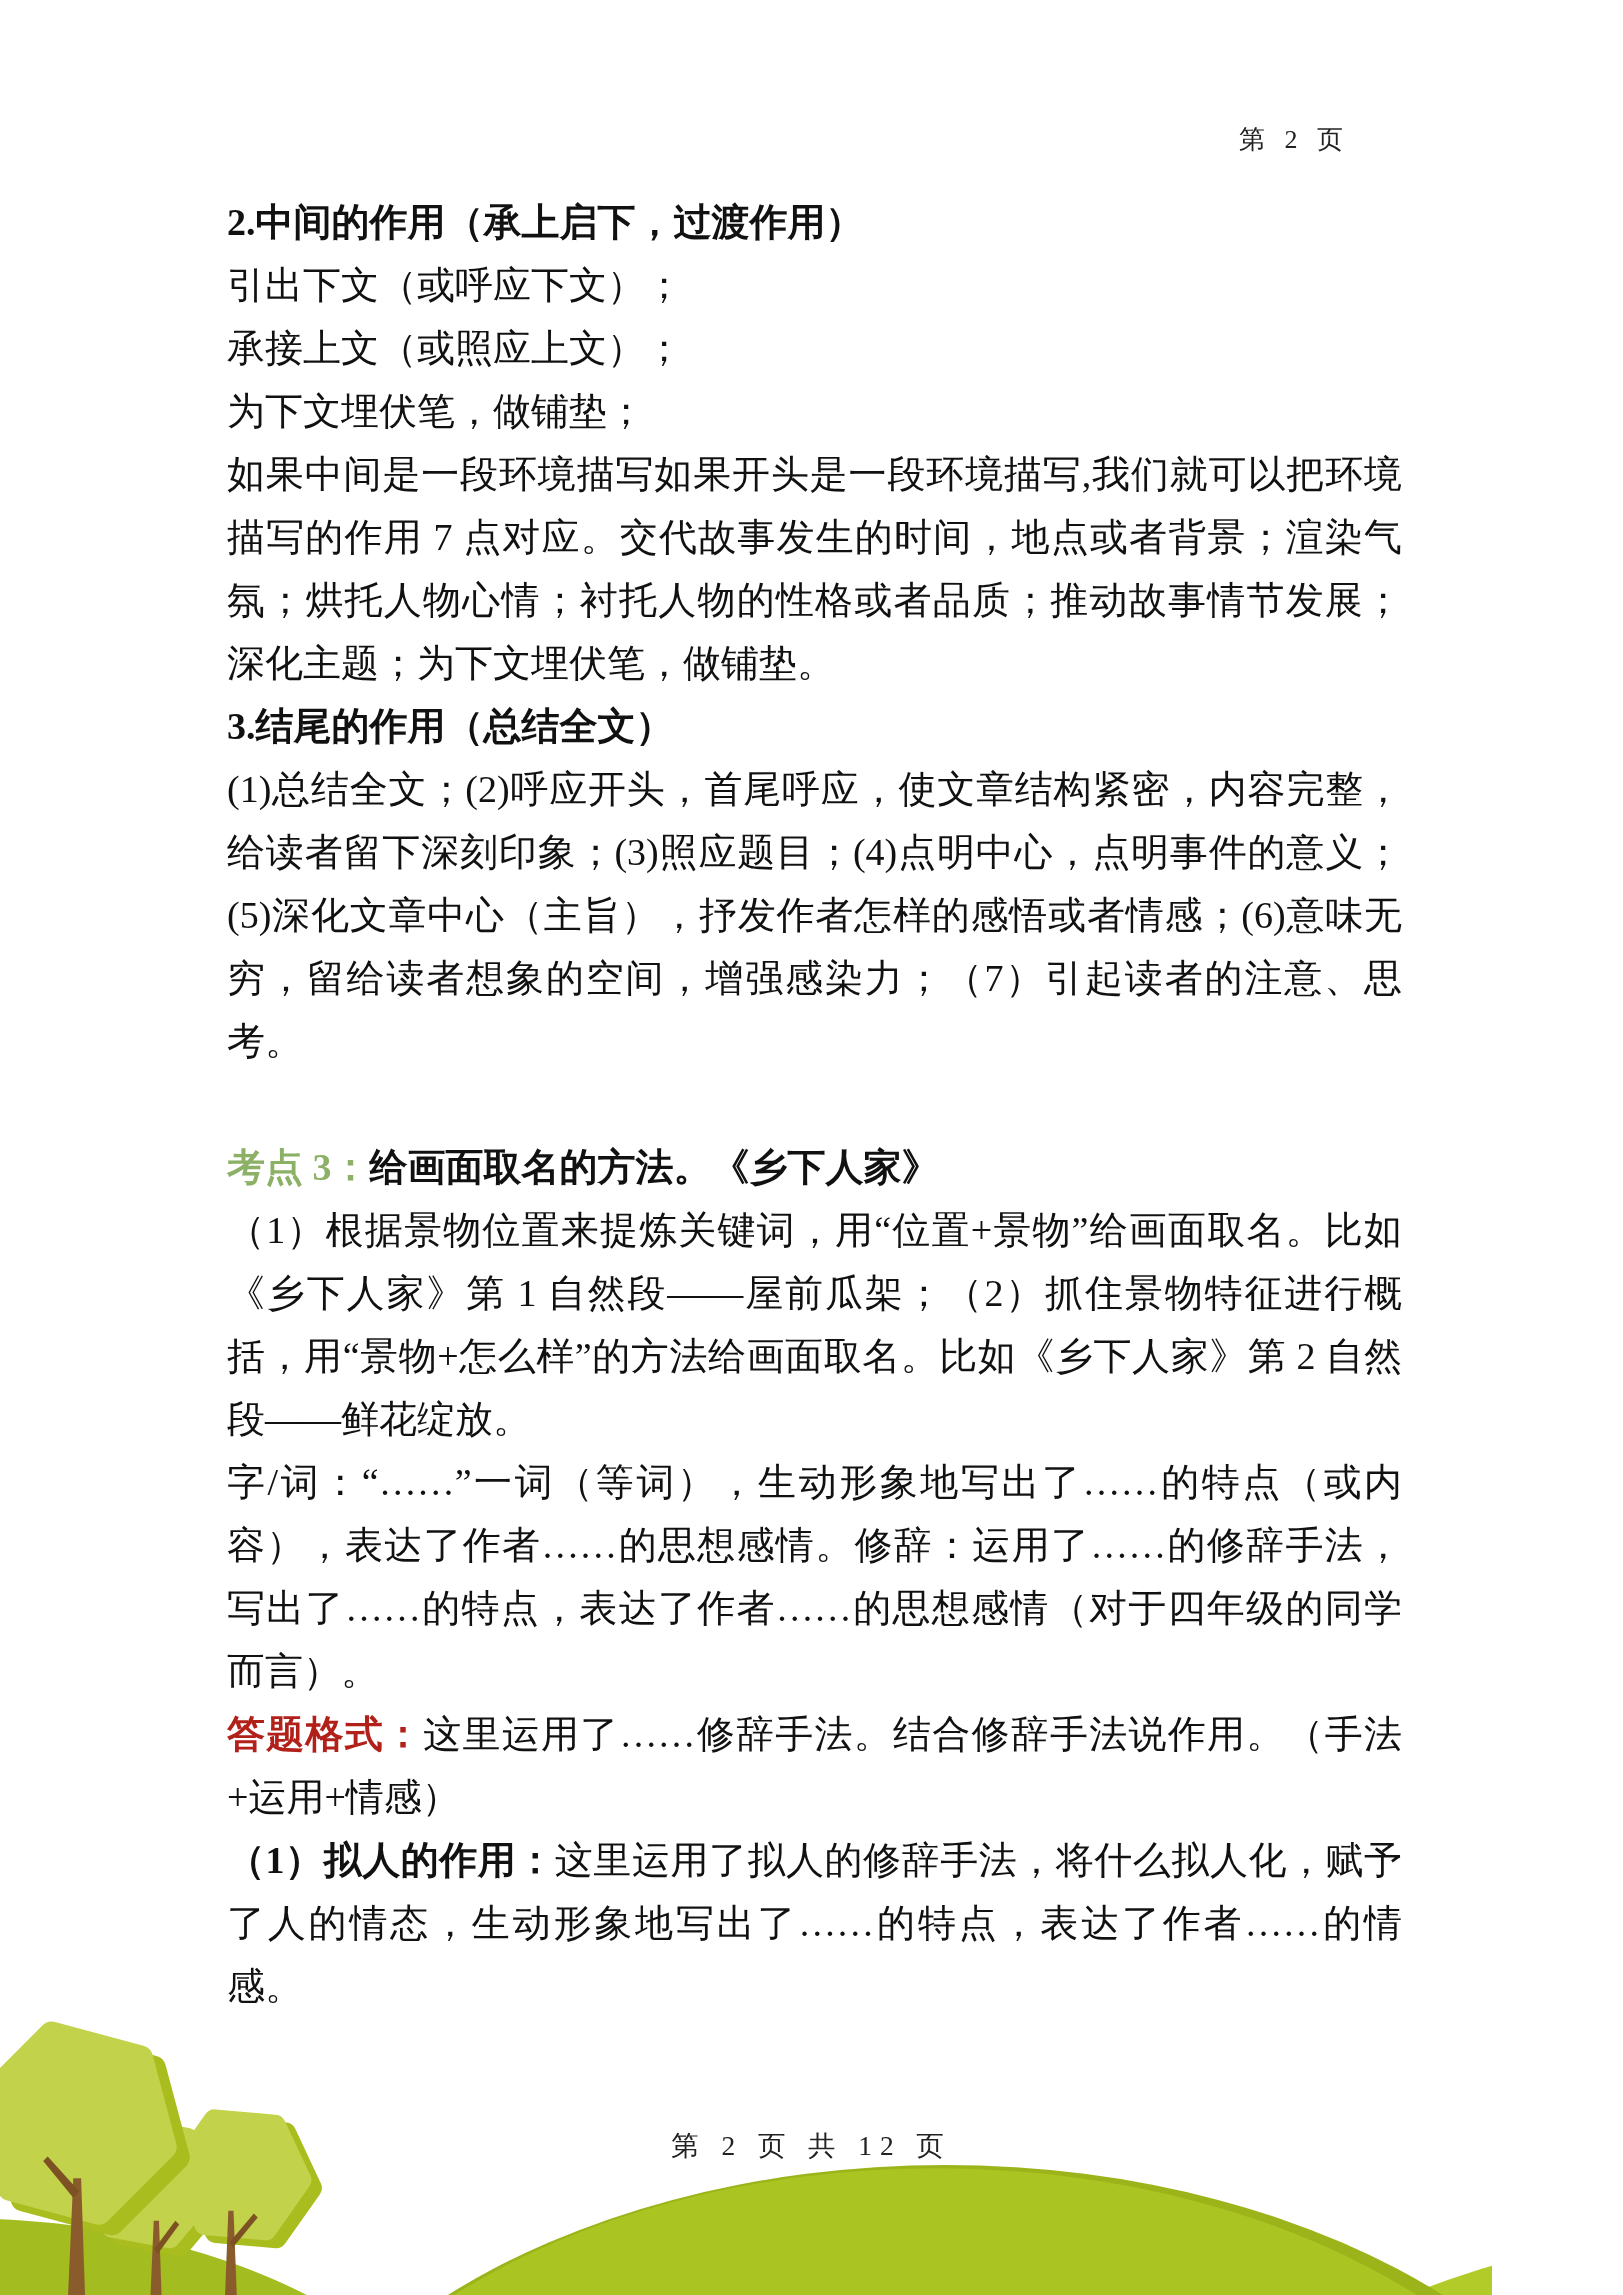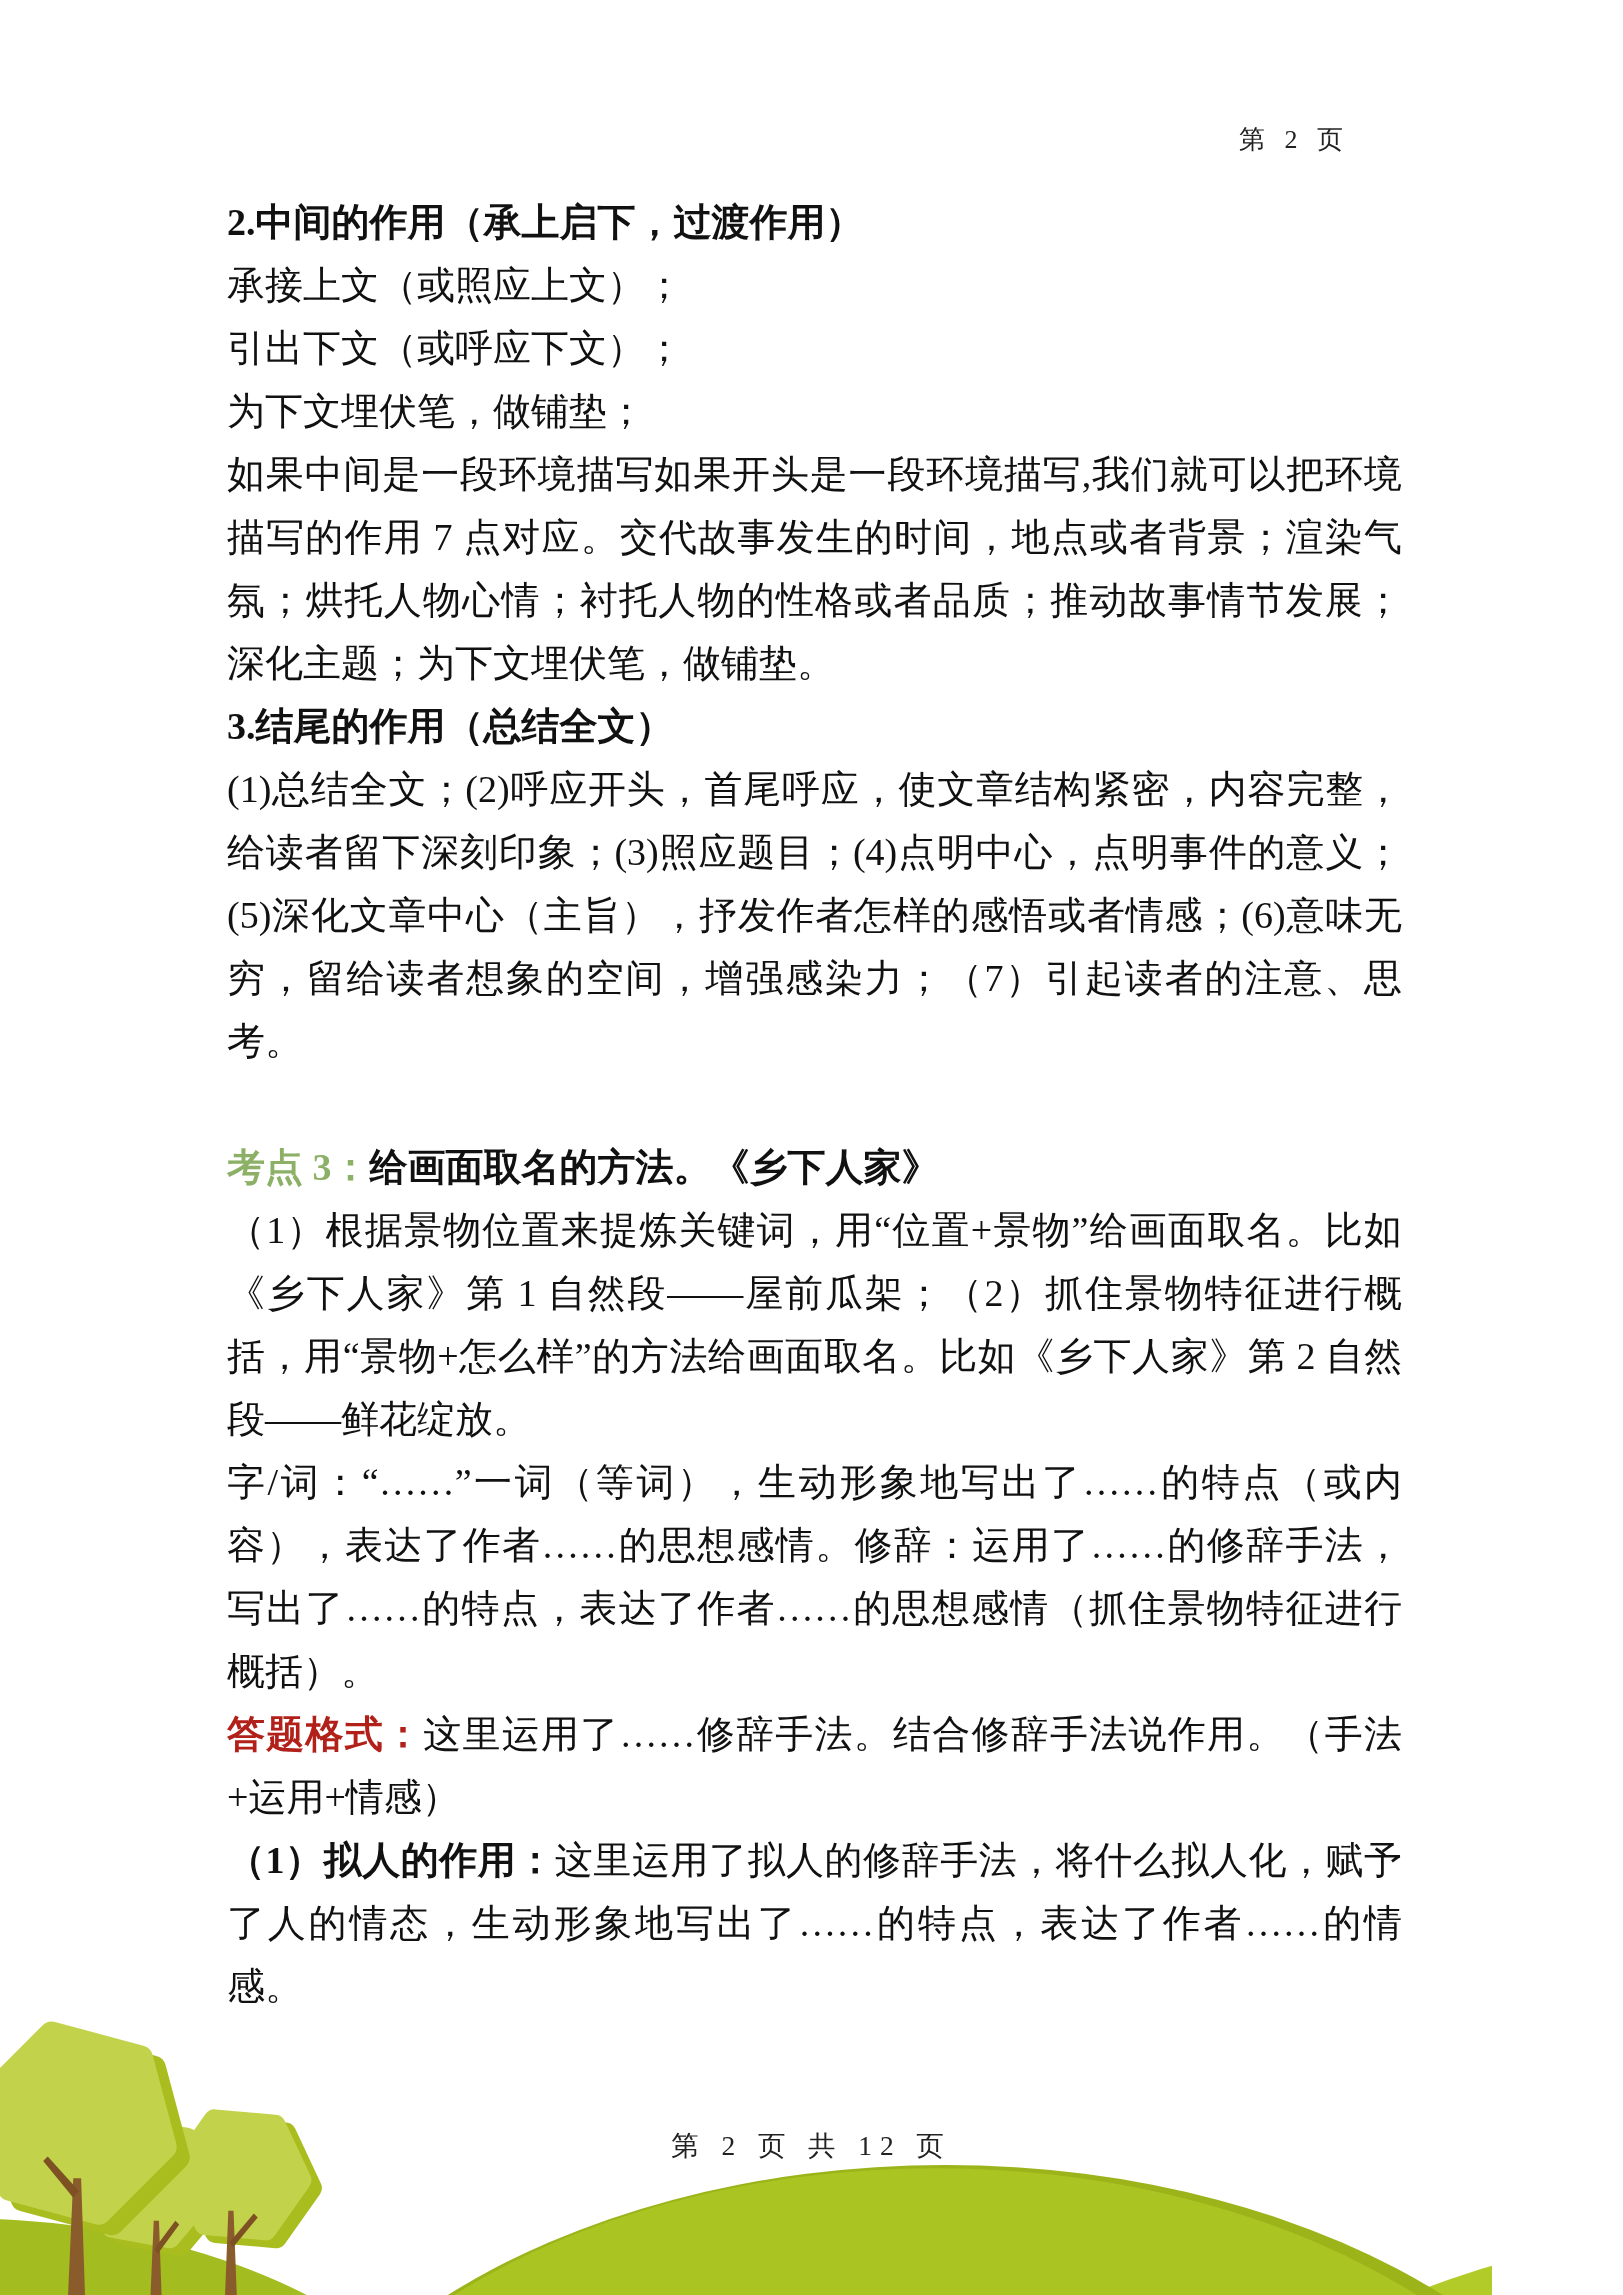--- a/index.html
+++ b/index.html
@@ -35,33 +35,33 @@
 </style>
 </head>
 <body>
 
 <div class="page">
 
   <div class="page-header">第 2 页</div>
 
   <main class="content">
     <p class="h">2.中间的作用（承上启下，过渡作用）</p>
+    <p>引出下文（或呼应下文）；</p>
     <p>承接上文（或照应上文）；</p>
-    <p>引出下文（或呼应下文）；</p>
     <p>为下文埋伏笔，做铺垫；</p>
     <p>如果中间是一段环境描写如果开头是一段环境描写,我们就可以把环境描写的作用 7 点对应。交代故事发生的时间，地点或者背景；渲染气氛；烘托人物心情；衬托人物的性格或者品质；推动故事情节发展；深化主题；为下文埋伏笔，做铺垫。</p>
     <p class="h">3.结尾的作用（总结全文）</p>
     <p>(1)总结全文；(2)呼应开头，首尾呼应，使文章结构紧密，内容完整，给读者留下深刻印象；(3)照应题目；(4)点明中心，点明事件的意义；(5)深化文章中心（主旨），抒发作者怎样的感悟或者情感；(6)意味无穷，留给读者想象的空间，增强感染力；（7）引起读者的注意、思考。</p>
 
     <div class="gap"></div>
 
     <p><span class="kp-label">考点 3：</span><span class="b">给画面取名的方法。《乡下人家》</span></p>
     <p>（1）根据景物位置来提炼关键词，用“位置+景物”给画面取名。比如《乡下人家》第 1 自然段——屋前瓜架；（2）抓住景物特征进行概括，用“景物+怎么样”的方法给画面取名。比如《乡下人家》第 2 自然段——鲜花绽放。</p>
 
-    <p>字/词：“……”一词（等词），生动形象地写出了……的特点（或内容），表达了作者……的思想感情。修辞：运用了……的修辞手法，写出了……的特点，表达了作者……的思想感情（抓住景物特征进行概括）。</p>
+    <p>字/词：“……”一词（等词），生动形象地写出了……的特点（或内容），表达了作者……的思想感情。修辞：运用了……的修辞手法，写出了……的特点，表达了作者……的思想感情（对于四年级的同学而言）。</p>
 
     <p><span class="red-label">答题格式：</span><span>这里运用了……修辞手法。结合修辞手法说作用。（手法+运用+情感）</span></p>
 
     <p><span class="b">（1）拟人的作用：</span><span>这里运用了拟人的修辞手法，将什么拟人化，赋予了人的情态，生动形象地写出了……的特点，表达了作者……的情感。</span></p>
 
   </main>
 
   <div class="page-footer">第 2 页 共 12 页</div>
 
   <svg class="deco" viewBox="0 0 2481 620" preserveAspectRatio="none">

